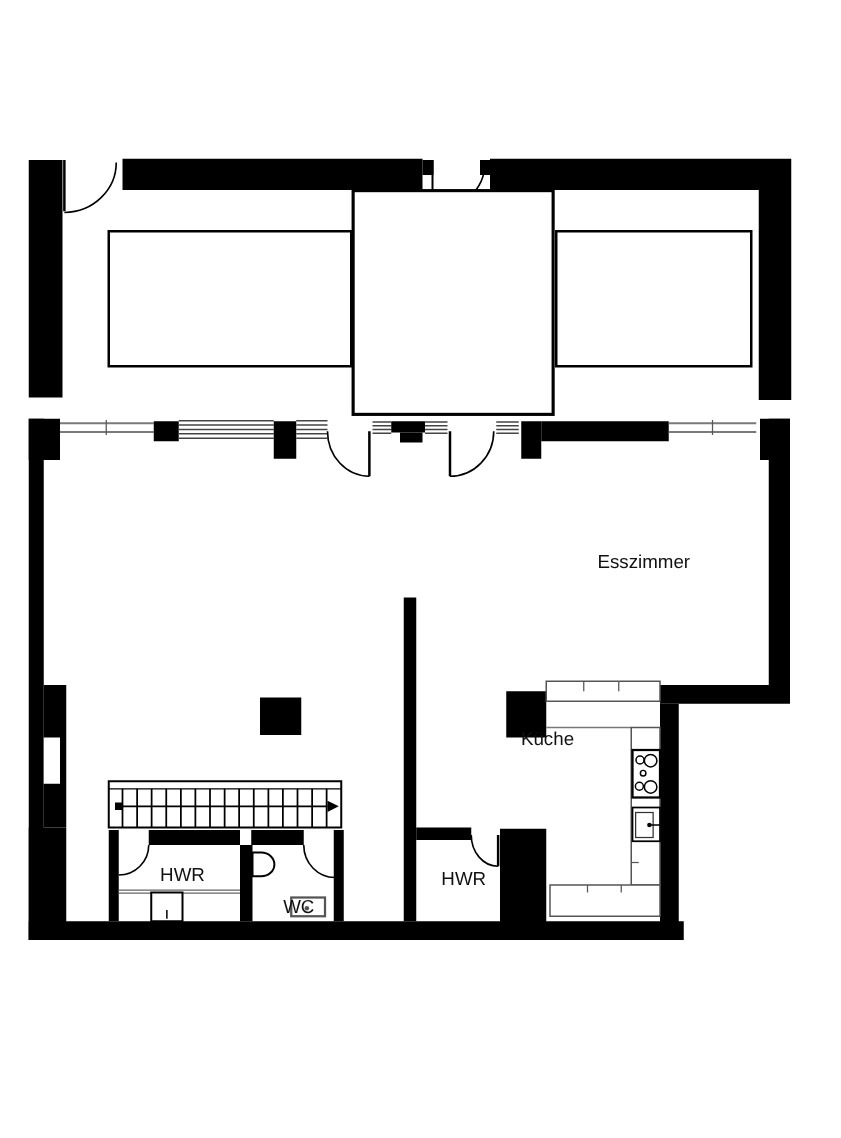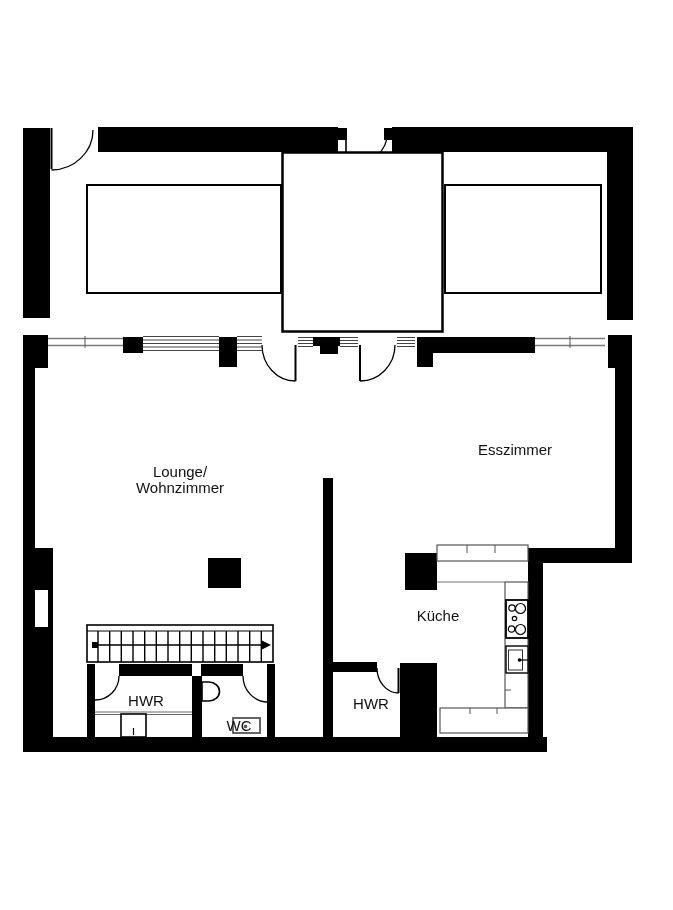--- a/index.html
+++ b/index.html
@@ -153,26 +153,22 @@
 
       <g>
         <rect x="506" y="646" width="22" height="27" fill="#fff" stroke="#000" stroke-width="1.4"></rect>
         <rect x="508.5" y="650" width="14" height="20" fill="#fff" stroke="#333" stroke-width="1"></rect>
         <line x1="519.5" y1="660" x2="528" y2="660" stroke="#000" stroke-width="1.2"></line>
         <circle cx="519.5" cy="660" r="1.8" fill="#000"></circle>
       </g>
     </g>
   </svg>
 
-  <div class="room-label" style="left:180px;top:464px;">
-    <span>Lounge/</span><br>
-    <span>Wohnzimmer</span>
-  </div>
   <div class="room-label" style="left:515px;top:442px;text-align:right;">Esszimmer</div>
-  <div class="room-label" style="left:438px;top:608px;">Küche</div>
+  <div class="room-label" style="left:438px;top:584px;">Küche</div>
   <div class="room-label" style="left:146px;top:693px;">HWR</div>
   <div class="room-label" style="left:239px;top:718px;">WC</div>
   <div class="room-label" style="left:371px;top:696px;">HWR</div>
 
   <div class="room-area" style="left:40px;top:360px;width:280px;height:295px;"></div>
   <div class="room-area" style="left:340px;top:360px;width:270px;height:185px;"></div>
   <div class="room-area" style="left:340px;top:560px;width:185px;height:145px;"></div>
   <div class="room-area" style="left:95px;top:676px;width:97px;height:60px;"></div>
   <div class="room-area" style="left:202px;top:676px;width:65px;height:60px;"></div>
   <div class="room-area" style="left:333px;top:672px;width:65px;height:65px;"></div>

